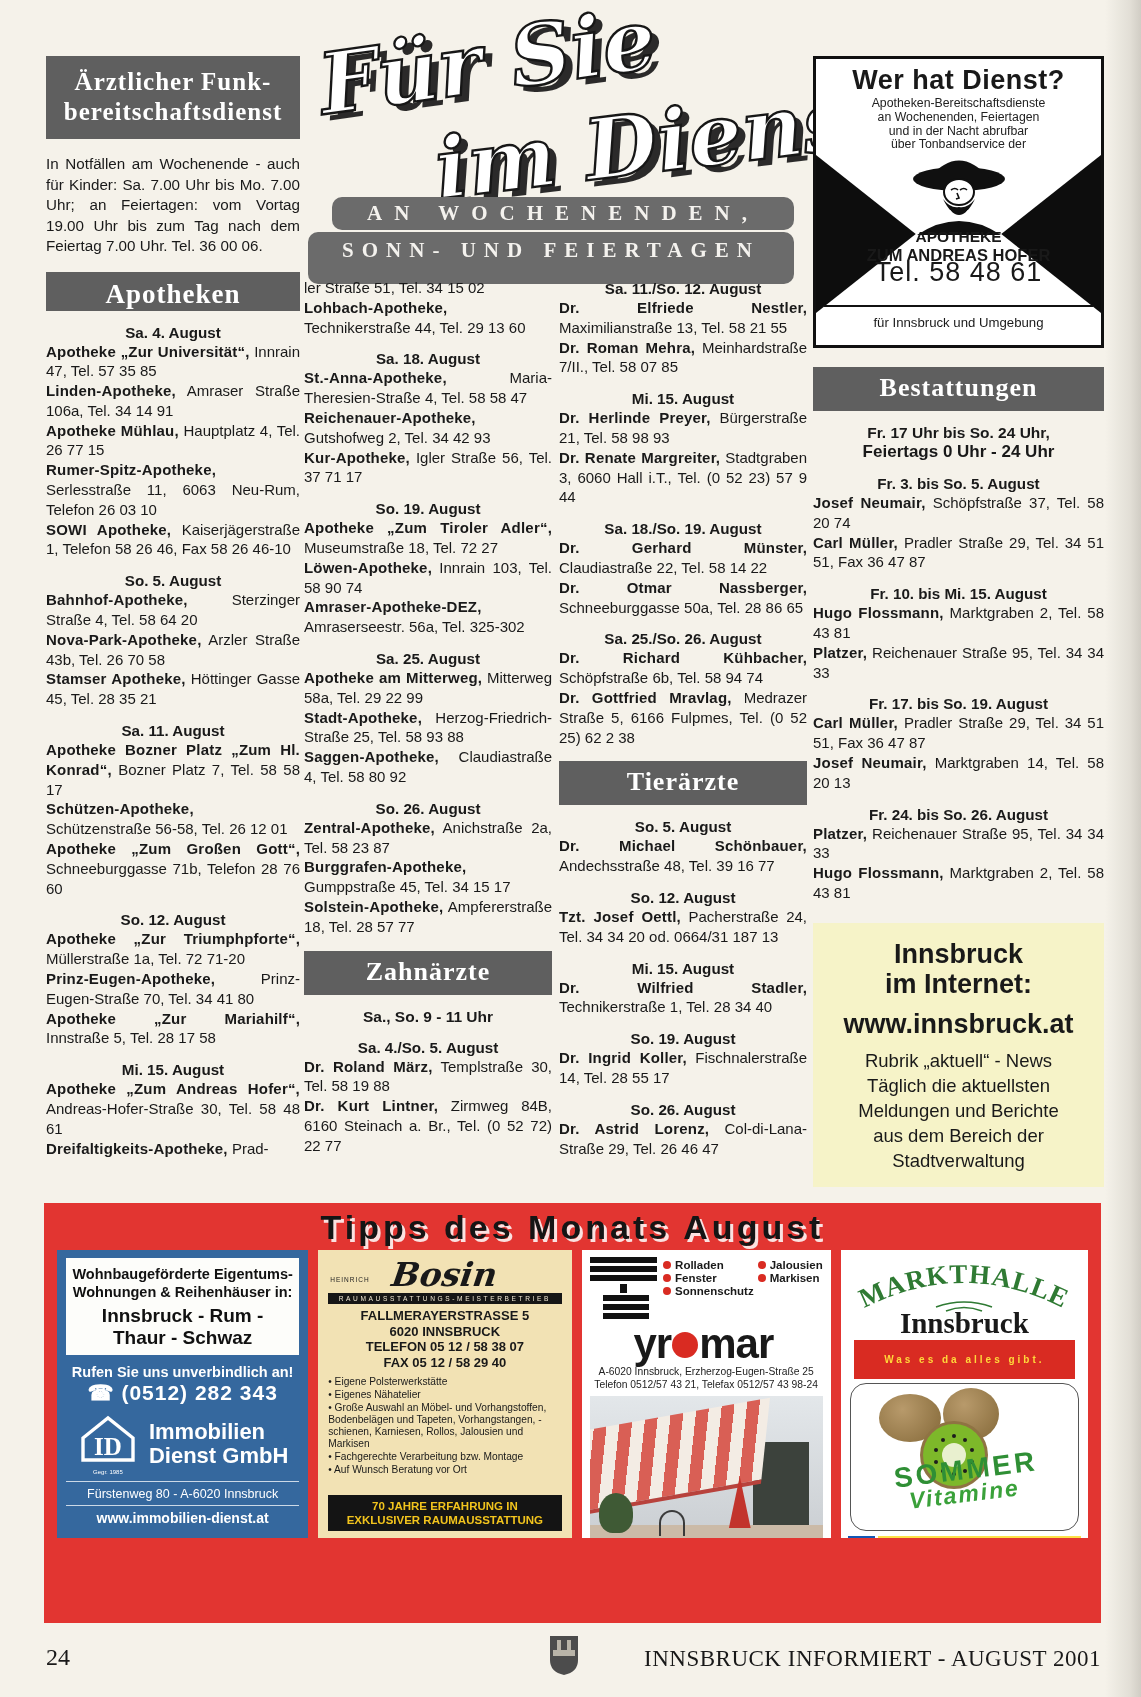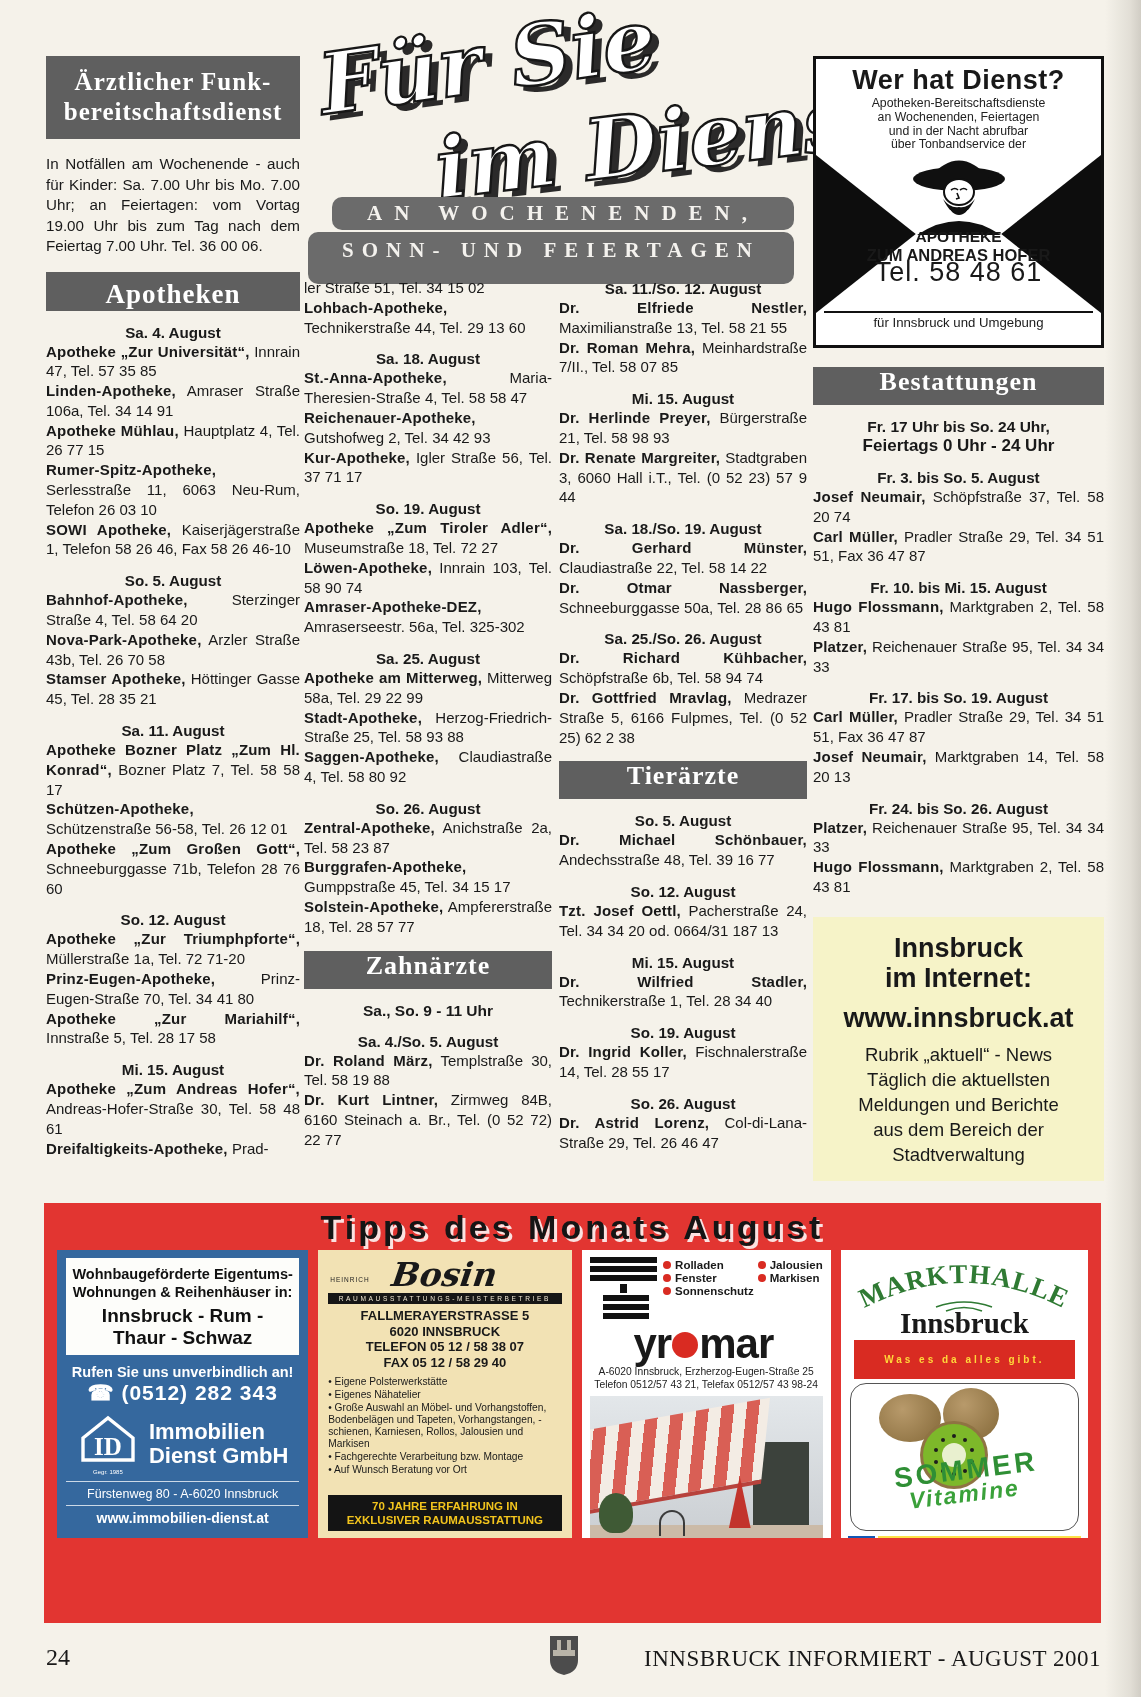--- a/index.html
+++ b/index.html
@@ -12,21 +12,21 @@
   .col{position:absolute;}
   #col1{left:46px;top:56px;width:254px;}
   #col2{left:304px;top:278px;width:248px;}
   #col3{left:559px;top:278px;width:248px;}
   #col4{left:813px;top:56px;width:291px;}
 
   .gray-head{background:#5f5f5f;color:#fff;font-family:"Liberation Serif",serif;font-weight:bold;
              text-align:center;letter-spacing:1px;}
   .funk-head{padding:11px 4px 12px;font-size:25px;line-height:30px;}
   .apo-head{margin-top:15px;padding:7px 0 1px;font-size:27px;}
-  .sub-head{margin:14px 0 4px;padding:0 0 8px;font-size:26px;}
+  .sub-head{margin:14px 0 4px;padding:6px 0 8px;font-size:26px;}
   .funk-body{margin:15px 0 0;font-size:15.2px;line-height:20.5px;text-align:justify;}
 
   .entry{margin:0;font-size:15px;line-height:19.8px;text-align:justify;}
   .entry b{letter-spacing:.2px;}
   .date{margin:13px 0 1px;font-size:15.2px;font-weight:bold;text-align:center;}
   #col3 [data-list]:first-child .section:first-child .date{margin-top:2px;}
   .hours{margin:13px 0 0;font-size:15.5px;font-weight:bold;text-align:center;}
   .hours2{margin:0 0 2px;font-size:17px;font-weight:bold;text-align:center;}
 
   
@@ -47,21 +47,21 @@
   .d-sub{margin:0;font-size:12.3px;line-height:13.8px;color:#222;}
   .d-body{position:absolute;top:96px;bottom:32px;left:0;right:0;}
   .tri{position:absolute;top:0;bottom:0;width:35%;background:#0d0d0d;}
   .tri-l{left:0;clip-path:polygon(0 0,100% 50%,0 100%);}
   .tri-r{right:0;clip-path:polygon(100% 0,0 50%,100% 100%);}
   .portrait{position:absolute;top:-6px;left:50%;transform:translateX(-50%);}
   .d-name1{position:absolute;bottom:52px;left:0;right:0;font-size:15.5px;font-weight:bold;}
   .d-name2{position:absolute;bottom:32px;left:0;right:0;font-size:16.5px;font-weight:bold;}
   .d-tel{position:absolute;bottom:-2px;left:0;right:0;font-size:27px;letter-spacing:1px;}
   .d-foot{position:absolute;bottom:2px;left:8px;right:8px;border-top:2.5px solid #111;
-          padding-top:2px;font-size:13.2px;}
+          padding-top:8px;font-size:13.2px;}
 
   
   .netbox{margin-top:20px;background:#f6f3c8;padding:16px 8px 14px;text-align:center;}
   .nb-h{font-size:27px;font-weight:bold;line-height:30px;}
   .nb-url{font-size:27px;font-weight:bold;margin-top:10px;}
   .nb-b{font-size:18.5px;line-height:25px;margin-top:8px;}
 
   
   .band{position:absolute;left:44px;top:1203px;width:1057px;height:420px;background:#e23531;}
   .band-title{margin:5px 0 3px;text-align:center;font-size:34px;font-weight:bold;color:#151515;

